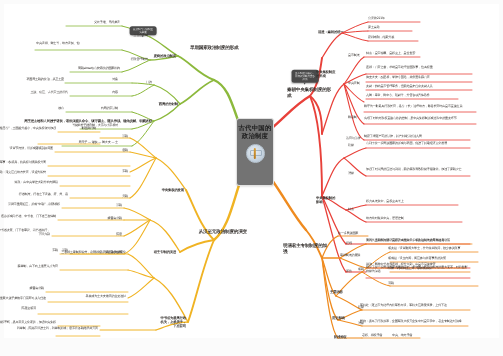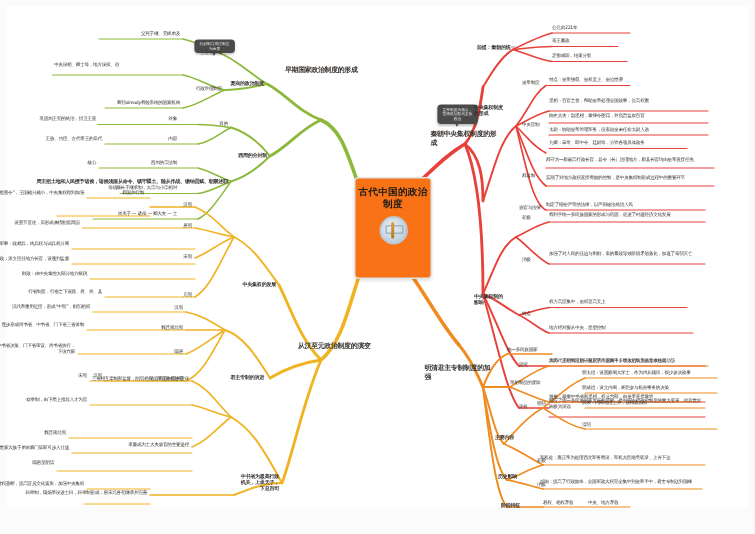--- a/index.html
+++ b/index.html
@@ -16,22 +16,22 @@
     color:#35312e;
   }
   
   .lv3,.lv4,.lv5{font-size:3.1px;}
   .lv2{font-size:3.4px;font-weight:bold;}
   .lv1{font-size:4.6px;font-weight:bold;letter-spacing:0px;}
   .wrapline{white-space:normal;line-height:1.25;}
 
   
   #center{
-    position:absolute;left:236px;top:118px;width:52px;height:68px;
-    background:#f97316;border:1px solid #e2e2e2;border-radius:3px;
+    position:absolute;left:236px;top:118px;width:38px;height:68px;
+    background:#737373;border:1px solid #e2e2e2;border-radius:3px;
     box-shadow:0 1px 2px rgba(0,0,0,.10);
     display:flex;flex-direction:column;align-items:center;justify-content:flex-start;
     padding-top:5px;box-sizing:border-box;
   }
   #center .ctitle{
     font-size:6.4px;font-weight:bold;color:#1b1b1b;line-height:1.32;
     text-align:center;letter-spacing:0.2px;
   }
   .seal{
     width:17px;height:17px;margin-top:3px;border-radius:50%;

